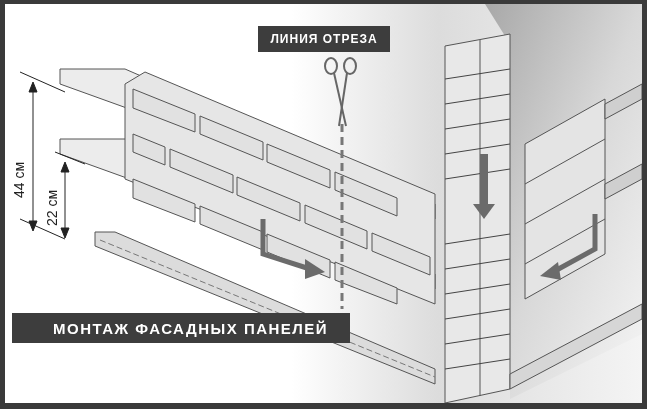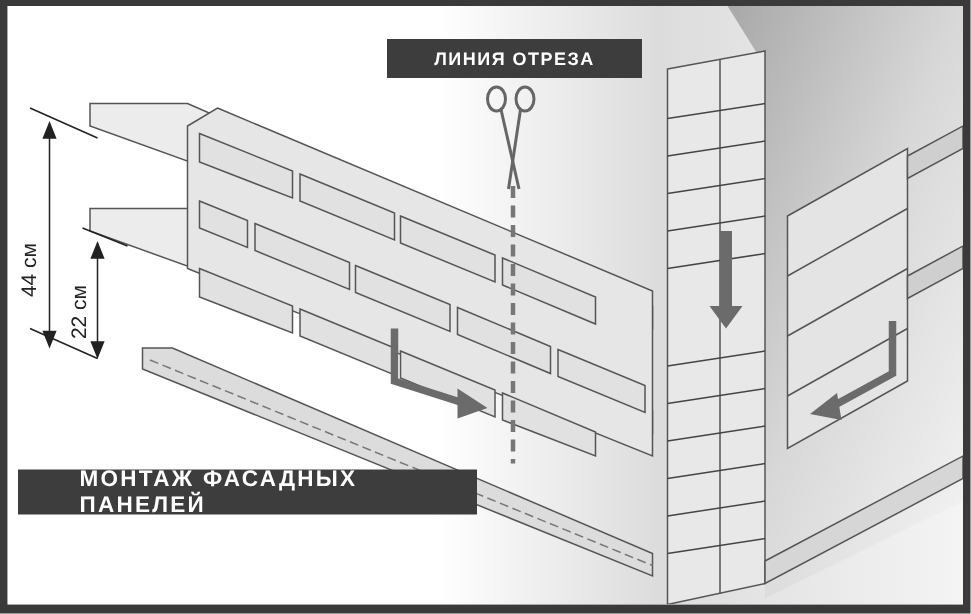--- a/index.html
+++ b/index.html
@@ -1,21 +1,21 @@
 <!DOCTYPE html>
 <html><head>
 <meta charset="utf-8">
 <style>
   html, body { margin:0; padding:0; }
   body { width:647px; height:409px; background:#3a3a3a; overflow:hidden; position:relative; font-family:"Liberation Sans", sans-serif; }
   .canvas { position:absolute; left:5px; top:4px; width:637px; height:399px; background:#ffffff; overflow:hidden; }
   .wall-shade { position:absolute; left:0; top:0; width:637px; height:399px; }
   .label-bar { position:absolute; background:#3d3d3d; color:#ffffff; font-weight:bold; letter-spacing:1px; display:flex; align-items:center; justify-content:center; }
-  .cut-label { left:253px; top:22px; width:170px; height:26px; font-size:12px; }
-  .title-bar { left:7px; top:309px; width:306px; height:30px; font-size:15px; letter-spacing:1.5px; justify-content:flex-start; padding-left:41px; box-sizing:border-box; }
+  .cut-label { left:253px; top:22px; width:132px; height:26px; font-size:12px; }
+  .title-bar { left:7px; top:309px; width:338px; height:30px; font-size:15px; letter-spacing:1.5px; justify-content:flex-start; padding-left:41px; box-sizing:border-box; }
   .dim-text { position:absolute; font-size:14px; color:#222; transform:rotate(-90deg); transform-origin:center; white-space:nowrap; }
   svg { position:absolute; left:0; top:0; }
 </style>
 </head>
 <body>
 
 <div class="canvas">
   <svg class="wall-shade" width="637" height="399" viewBox="0 0 637 399">
     <defs>
       <linearGradient id="bg" x1="0" y1="0" x2="1" y2="0">

